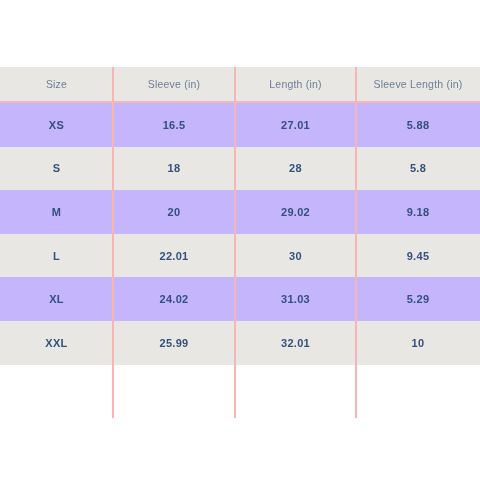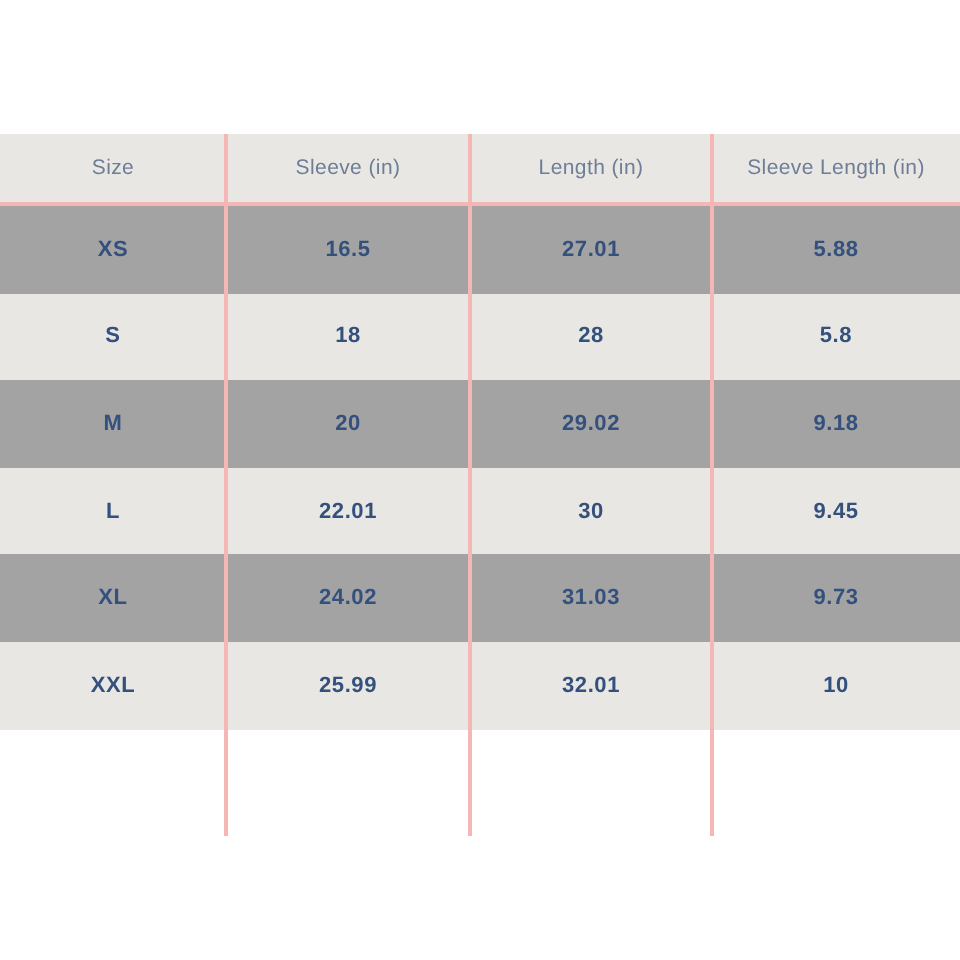--- a/index.html
+++ b/index.html
@@ -65,21 +65,21 @@
     height: 43.6px;
     padding: 0;
     text-align: center;
     vertical-align: middle;
     font-size: 11px;
     font-weight: 700;
     letter-spacing: 0.3px;
     color: #34507c;
   }
 
-  tbody tr.row-odd  { background: #a3a3a3; margin-left: 17px; }
+  tbody tr.row-odd  { background: #c4b5fd; margin-left: 17px; }
   tbody tr.row-even { background: #e9e7e4; }
 
   
   .divider {
     position: absolute;
     top: 0;
     width: 2px;
     background: #f6b6b6;
     pointer-events: none;
   }
@@ -132,21 +132,21 @@
           <tr class="row-even">
             <td>L</td>
             <td>22.01</td>
             <td>30</td>
             <td>9.45</td>
           </tr>
           <tr class="row-odd">
             <td>XL</td>
             <td>24.02</td>
             <td>31.03</td>
-            <td>9.73</td>
+            <td>5.29</td>
           </tr>
           <tr class="row-even">
             <td>XXL</td>
             <td>25.99</td>
             <td>32.01</td>
             <td>10</td>
           </tr>
         </tbody>
       </table>
 

